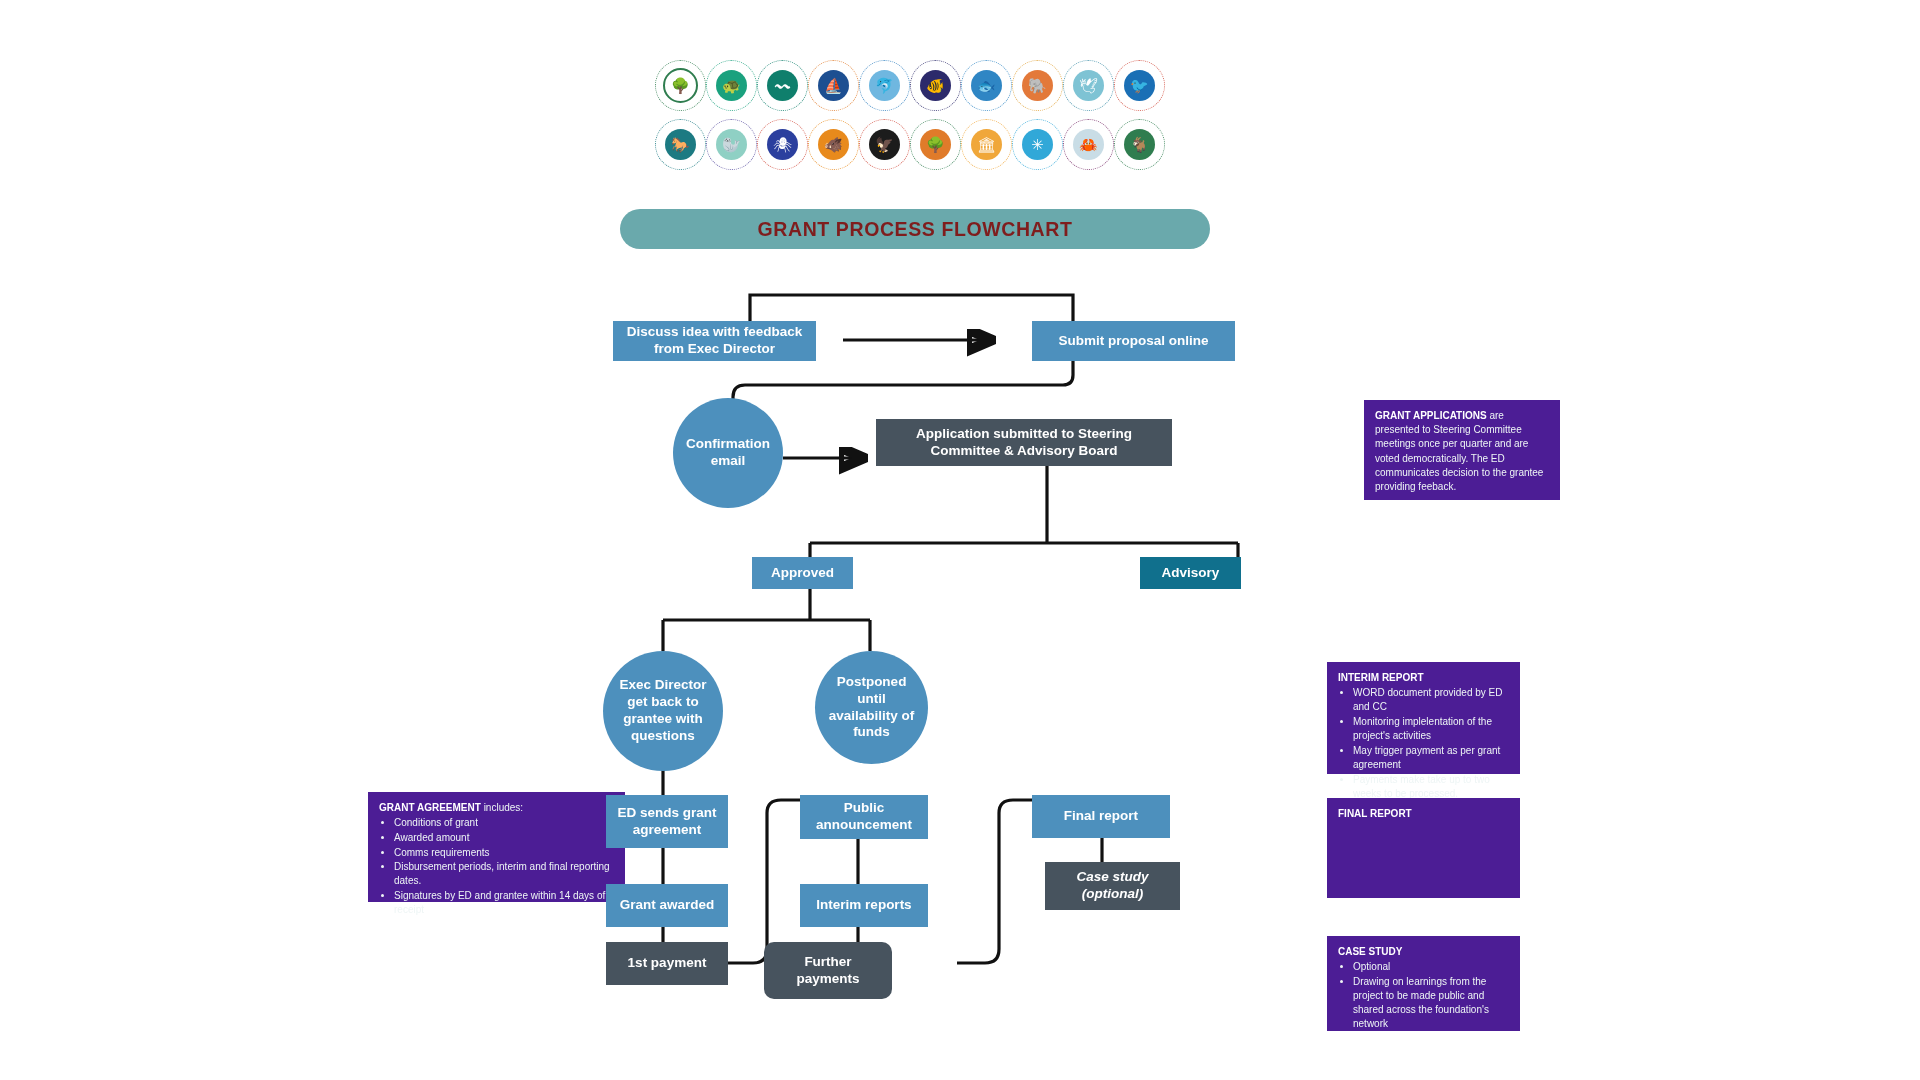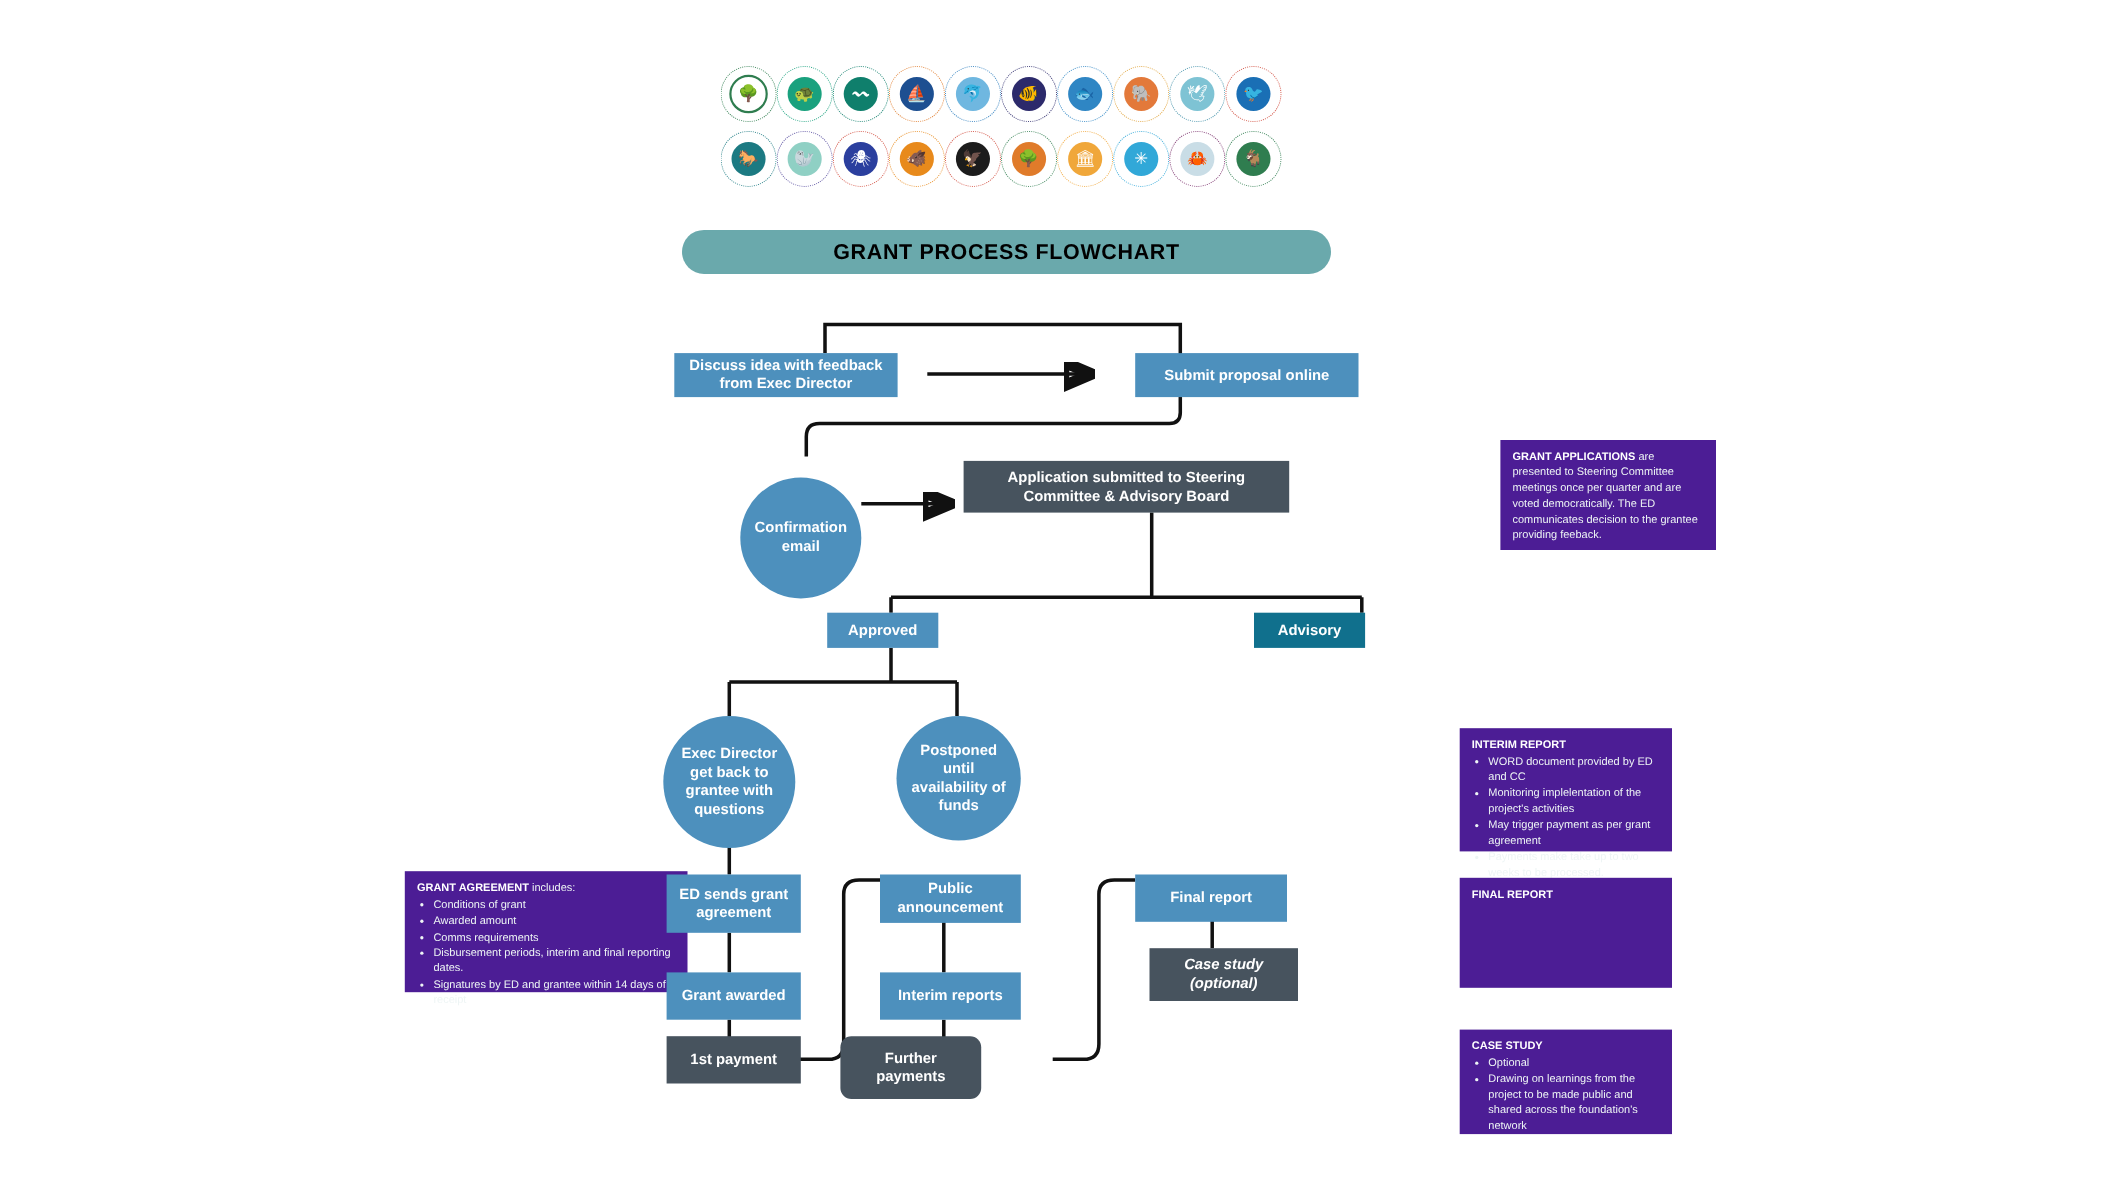--- a/index.html
+++ b/index.html
@@ -86,21 +86,21 @@
     border-radius: 20px;
     background: #6aa9ac;
     display: flex;
     align-items: center;
     justify-content: center;
   }
   .title-banner .title-text {
     font-size: 19.5px;
     font-weight: bold;
     letter-spacing: 0.6px;
-    color: #000000;
+    color: #7f1d1d;
     font-family: "Liberation Sans", sans-serif;
   }
 
   
   .node {
     position: absolute;
     box-sizing: border-box;
     display: flex;
     align-items: center;
     justify-content: center;
@@ -323,21 +323,21 @@
   </svg>
 
   <div class="node blue" style="left:613px; top:321px; width:203px; height:40px;">
     <span>Discuss idea with feedback from Exec Director</span>
   </div>
 
   <div class="node blue" style="left:1032px; top:321px; width:203px; height:40px;">
     <span>Submit proposal online</span>
   </div>
 
-  <div class="node blue circle" style="left:673px; top:434px; width:110px; height:110px;">
+  <div class="node blue circle" style="left:673px; top:398px; width:110px; height:110px;">
     <span>Confirmation email</span>
   </div>
 
   <div class="node dark" style="left:876px; top:419px; width:296px; height:47px;">
     <span>Application submitted to Steering Committee &amp;  Advisory Board</span>
   </div>
 
   <div class="node blue" style="left:752px; top:557px; width:101px; height:32px;">
     <span>Approved</span>
   </div>

